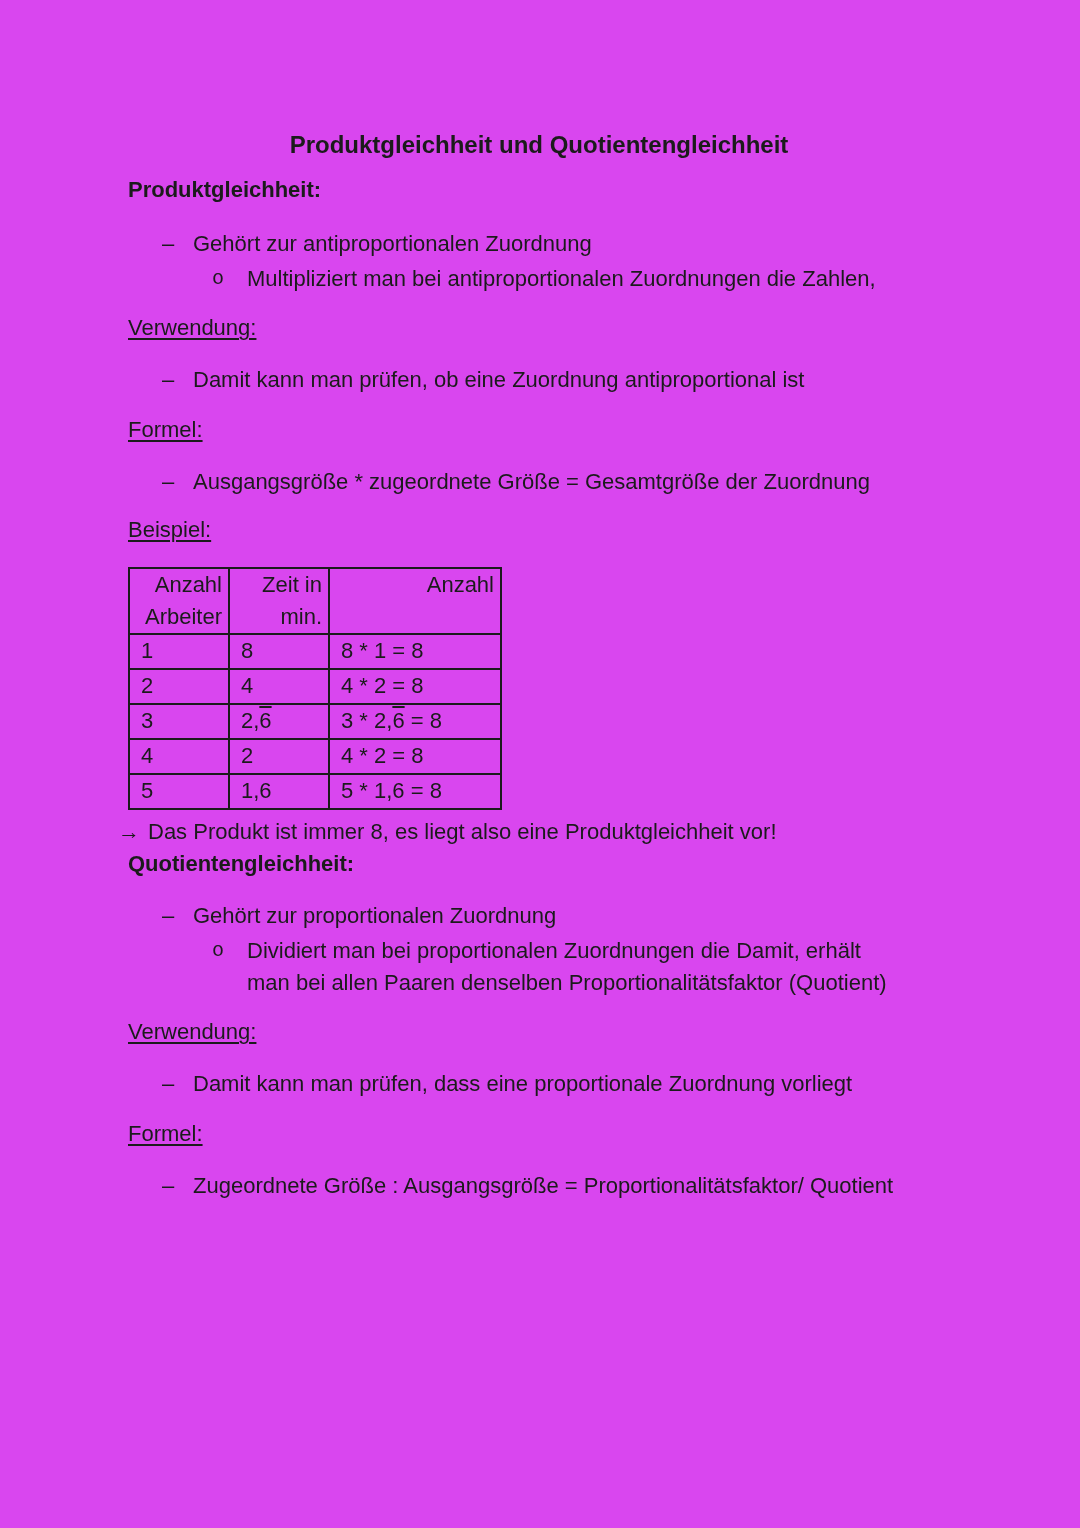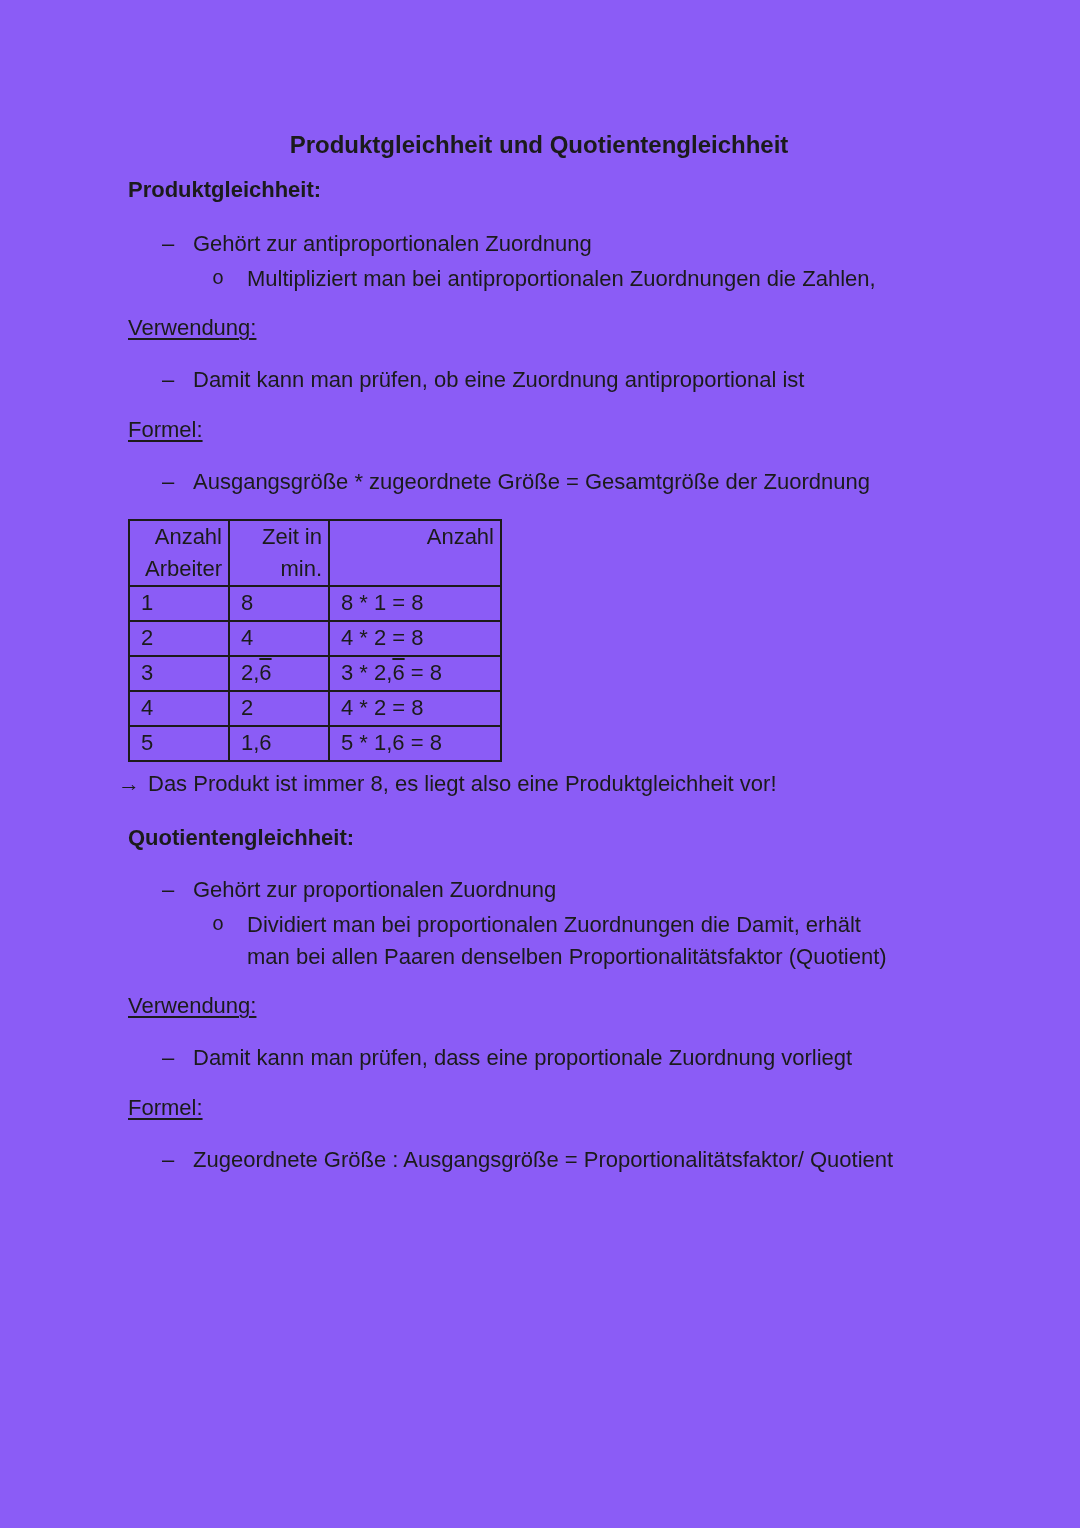--- a/index.html
+++ b/index.html
@@ -1,21 +1,21 @@
 <!DOCTYPE html>
 <html><head>
 <meta charset="utf-8">
 <style>
   html, body { margin: 0; padding: 0; background: #ffffff; }
   .page {
     position: relative;
     width: 1080px;
     height: 1528px;
     box-sizing: border-box;
-    background: #8b5cf6;
+    background: #d946ef;
     color: #1b1b1b;
     font-family: "Liberation Sans", sans-serif;
     font-size: 22px;
     line-height: 32px;
     padding: 128px 130px 0 128px;
     overflow: hidden;
   }
   .doc-title {
     font-size: 24px;
     line-height: 34px;
@@ -86,20 +86,21 @@
     <span class="text">Damit kann man prüfen, ob eine Zuordnung antiproportional ist</span>
   </div>
 
   <div class="h-underline" style="margin-top:18px">Formel:</div>
 
   <div class="li1" style="margin-top:20px">
     <span class="marker">–</span>
     <span class="text">Ausgangsgröße * zugeordnete Größe = Gesamtgröße der Zuordnung</span>
   </div>
 
+  <div class="h-underline" style="margin-top:16px">Beispiel:</div>
 
   <table class="beispiel">
     <colgroup>
         <col class="c1">
         <col class="c2">
         <col class="c3">
       </colgroup>
     <tbody>
         <tr class="hrow">
       <td>
@@ -141,21 +142,21 @@
       <td>5 * 1,6 = 8</td>
     </tr>
   </tbody>
     </table>
 
   <div class="conclusion" style="margin-top:6px">
     <span class="marker">→</span>
     <span class="text">Das Produkt ist immer 8, es liegt also eine Produktgleichheit vor!</span>
   </div>
 
-  <div class="h-bold" style="margin-top:22px">Quotientengleichheit:</div>
+  <div class="h-bold" style="">Quotientengleichheit:</div>
 
   <div class="li1" style="margin-top:20px">
     <span class="marker">–</span>
     <span class="text">Gehört zur proportionalen Zuordnung</span>
   </div>
 
   <div class="li2" style="margin-top:3px">
     <span class="marker">o</span>
     <span class="text">
       <div>Dividiert man bei proportionalen Zuordnungen die Damit, erhält</div>

